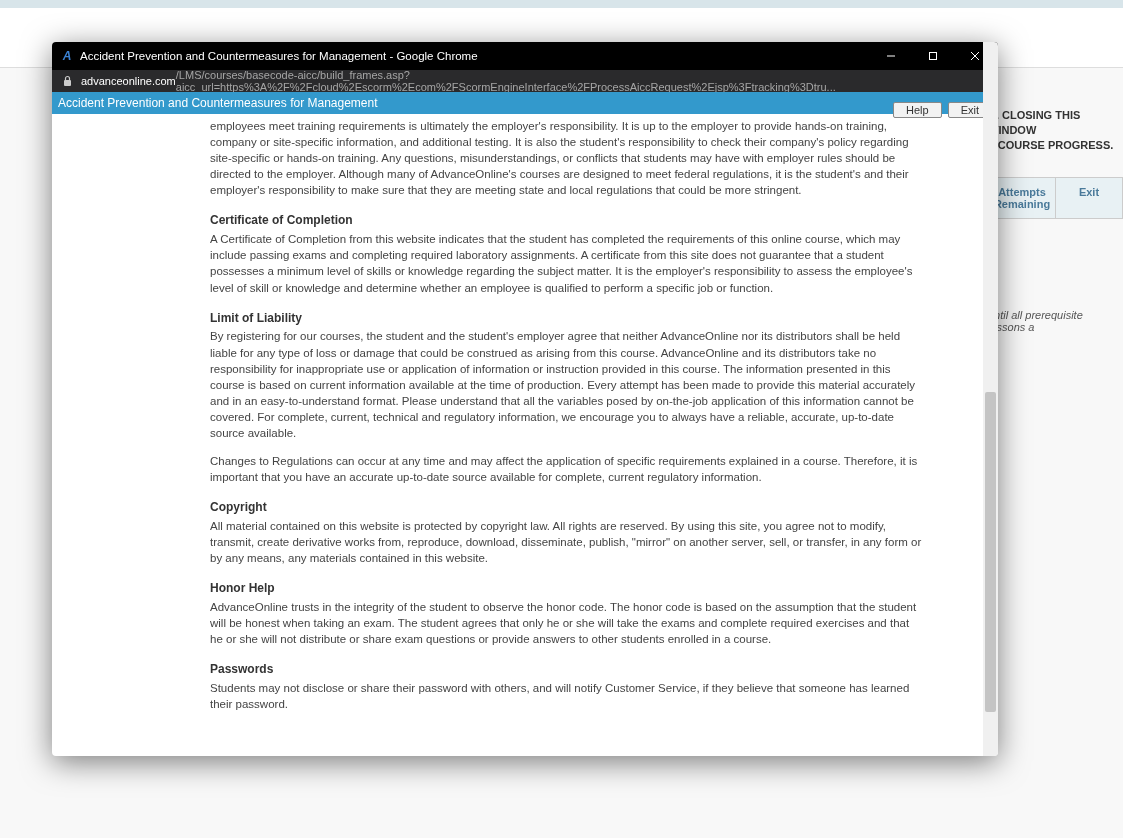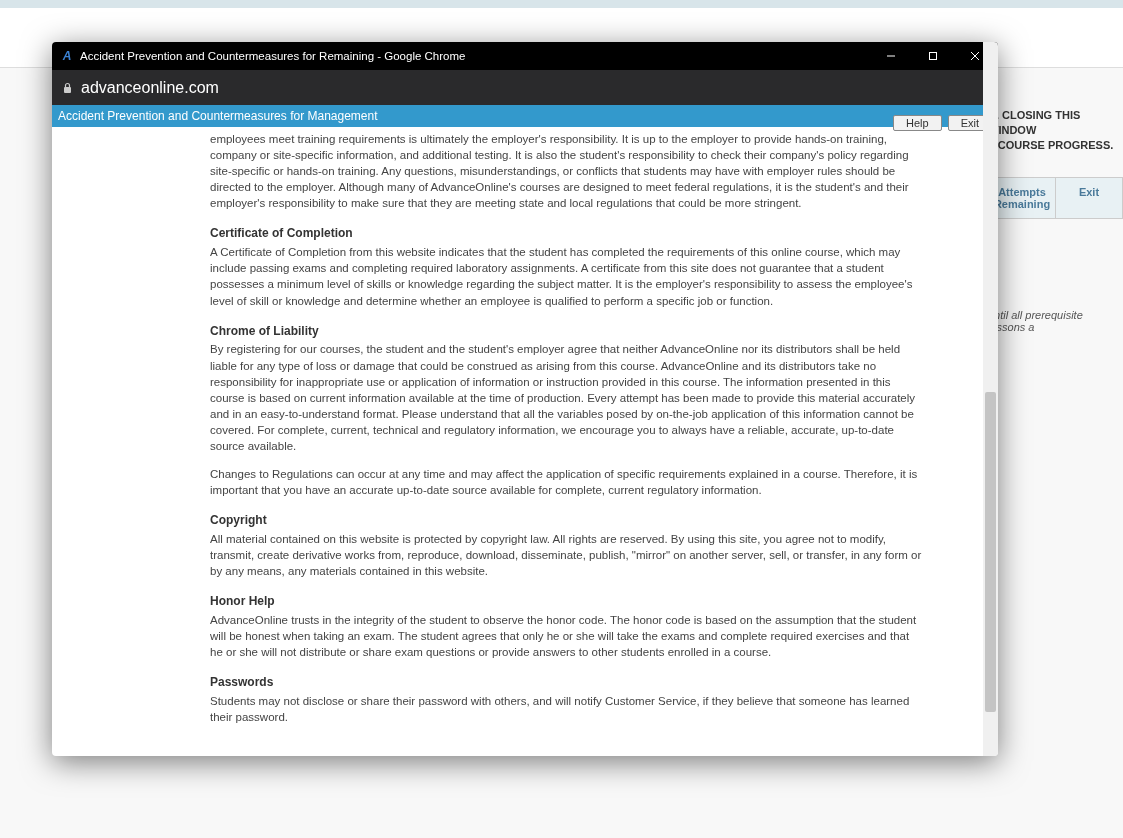--- a/index.html
+++ b/index.html
@@ -105,25 +105,25 @@
       width: 42px;
       height: 28px;
       display: inline-flex;
       align-items: center;
       justify-content: center;
       color: #fff;
     }
     .titlebar svg { width: 10px; height: 10px; }
     .addrbar {
       background: #2a2a2c;
-      height: 35px;
+      height: 22px;
       display: flex;
       align-items: center;
       padding: 0 10px;
-      font-size: 16px;
+      font-size: 11px;
       color: #a5a5a5;
     }
     .addrbar .lock {
       color: #ccc;
       margin-right: 8px;
       display: inline-flex;
     }
     .addrbar .domain { color: #fff; }
     .app-header {
       background: #3399cc;
@@ -197,21 +197,21 @@
     <div class="bg-th">Attempts Remaining</div>
     <div class="bg-th">Exit</div>
   </div>
   <div class="bg-note">until all prerequisite lessons a</div>
 </div>
 
 <div class="popup-window">
 
   <div class="titlebar">
     <span class="t-icon">A</span>
-    <span class="t-title">Accident Prevention and Countermeasures for Remaining - Google Chrome</span>
+    <span class="t-title">Accident Prevention and Countermeasures for Management - Google Chrome</span>
     <span class="t-btn">
       <svg viewBox="0 0 10 10">
           <line x1="1" y1="5" x2="9" y2="5" stroke="#fff" stroke-width="1"></line>
         </svg>
     </span>
     <span class="t-btn">
       <svg viewBox="0 0 10 10">
           <rect x="1.5" y="1.5" width="7" height="7" fill="none" stroke="#fff" stroke-width="1"></rect>
         </svg>
     </span>
@@ -224,37 +224,38 @@
   </div>
 
   <div class="addrbar">
     <span class="lock">
       <svg width="11" height="12" viewBox="0 0 11 12">
           <rect x="2" y="5" width="7" height="6" rx="1" fill="#ccc"></rect>
           <path d="M3.5 5 V3.5 a2 2 0 0 1 4 0 V5" fill="none" stroke="#ccc" stroke-width="1.2"></path>
         </svg>
     </span>
     <span class="domain">advanceonline.com</span>
+      <span>/LMS/courses/basecode-aicc/build_frames.asp?aicc_url=https%3A%2F%2Fcloud%2Escorm%2Ecom%2FScormEngineInterface%2FProcessAiccRequest%2Ejsp%3Ftracking%3Dtru...</span>
   </div>
 
   <div class="app-header">
     <span class="app-title">Accident Prevention and Countermeasures for Management</span>
     <button class="hdr-btn">Help</button>
     <button class="hdr-btn">Exit</button>
   </div>
 
   <div class="content-scroll">
 
     <div class="section">
       <p>employees meet training requirements is ultimately the employer's responsibility. It is up to the employer to provide hands-on training, company or site-specific information, and additional testing. It is also the student's responsibility to check their company's policy regarding site-specific or hands-on training. Any questions, misunderstandings, or conflicts that students may have with employer rules should be directed to the employer. Although many of AdvanceOnline's courses are designed to meet federal regulations, it is the student's and their employer's responsibility to make sure that they are meeting state and local regulations that could be more stringent.</p>
 
       <h4>Certificate of Completion</h4>
       <p>A Certificate of Completion from this website indicates that the student has completed the requirements of this online course, which may include passing exams and completing required laboratory assignments. A certificate from this site does not guarantee that a student possesses a minimum level of skills or knowledge regarding the subject matter. It is the employer's responsibility to assess the employee's level of skill or knowledge and determine whether an employee is qualified to perform a specific job or function.</p>
 
-      <h4>Chrome of Liability</h4>
+      <h4>Limit of Liability</h4>
       <p>By registering for our courses, the student and the student's employer agree that neither AdvanceOnline nor its distributors shall be held liable for any type of loss or damage that could be construed as arising from this course. AdvanceOnline and its distributors take no responsibility for inappropriate use or application of information or instruction provided in this course. The information presented in this course is based on current information available at the time of production. Every attempt has been made to provide this material accurately and in an easy-to-understand format. Please understand that all the variables posed by on-the-job application of this information cannot be covered. For complete, current, technical and regulatory information, we encourage you to always have a reliable, accurate, up-to-date source available.</p>
       <p>Changes to Regulations can occur at any time and may affect the application of specific requirements explained in a course. Therefore, it is important that you have an accurate up-to-date source available for complete, current regulatory information.</p>
 
       <h4>Copyright</h4>
       <p>All material contained on this website is protected by copyright law. All rights are reserved. By using this site, you agree not to modify, transmit, create derivative works from, reproduce, download, disseminate, publish, "mirror" on another server, sell, or transfer, in any form or by any means, any materials contained in this website.</p>
 
       <h4>Honor Help</h4>
       <p>AdvanceOnline trusts in the integrity of the student to observe the honor code. The honor code is based on the assumption that the student will be honest when taking an exam. The student agrees that only he or she will take the exams and complete required exercises and that he or she will not distribute or share exam questions or provide answers to other students enrolled in a course.</p>
 
       <h4>Passwords</h4>

